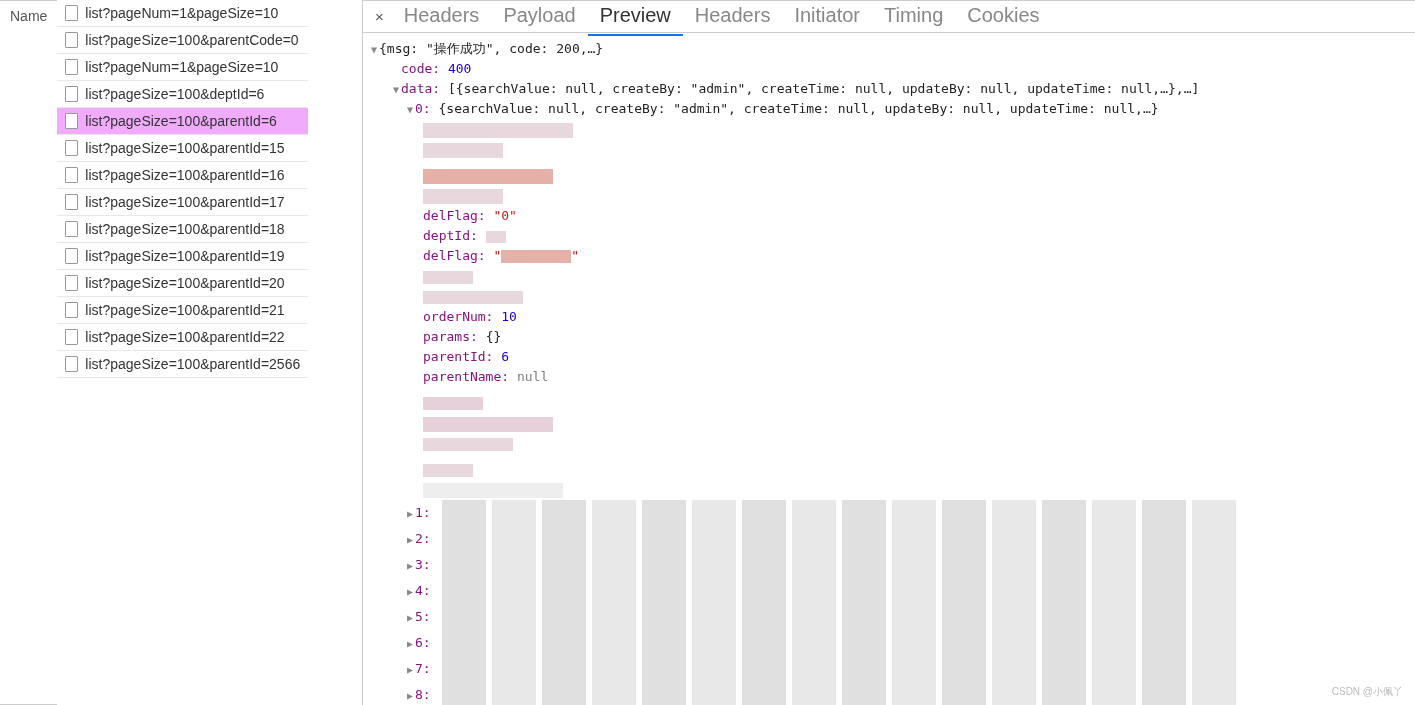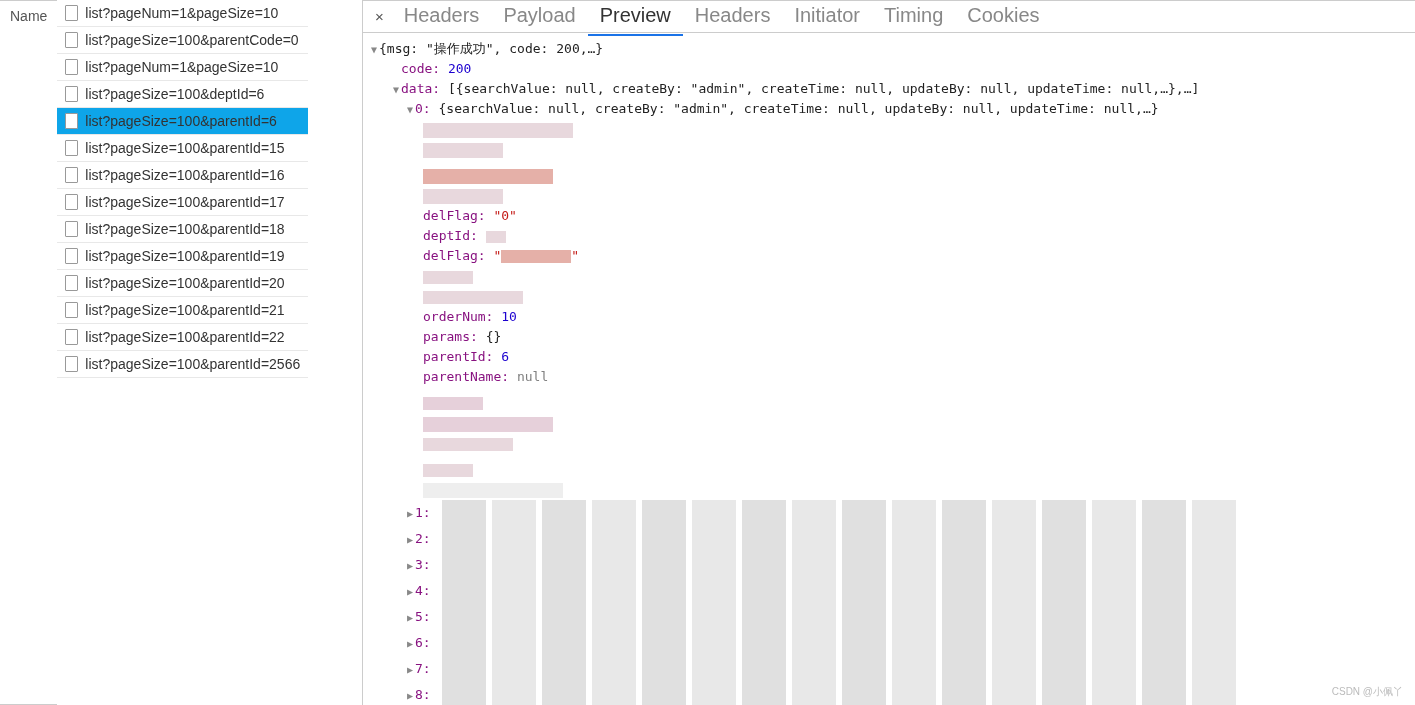--- a/index.html
+++ b/index.html
@@ -32,21 +32,21 @@
     .request-list { overflow: auto; }
     .request-item {
       display: flex;
       align-items: center;
       padding: 5px 8px;
       border-bottom: 1px solid #e8e8e8;
       cursor: pointer;
       font-size: 14px;
       color: #333;
     }
-    .request-item.selected { background: #0ea5e9; }
+    .request-item.selected { background: #f0abfc; }
     .doc-icon {
       width: 13px;
       height: 16px;
       border: 1px solid #999;
       margin-right: 7px;
       flex-shrink: 0;
       position: relative;
       border-radius: 1px;
       background: #fff;
     }
@@ -207,21 +207,21 @@
           <div class="tab active">Preview</div>
           <div class="tab">Headers</div>
           <div class="tab">Initiator</div>
           <div class="tab">Timing</div>
           <div class="tab">Cookies</div>
         </div>
     </div>
 
     <div class="preview-content">
       <div class="line pad0"><span class="tri">▼</span><span>{msg: "操作成功", code: 200,…}</span></div>
-      <div class="line pad1"><span style="display:inline-block;width:10px"></span><span class="key">code:</span> <span class="num">200</span></div>
+      <div class="line pad1"><span style="display:inline-block;width:10px"></span><span class="key">code:</span> <span class="num">400</span></div>
       <div class="line pad1"><span class="tri">▼</span><span class="key">data:</span> <span>[{searchValue: null, createBy: "admin", createTime: null, updateBy: null, updateTime: null,…},…]</span></div>
       <div class="line pad2b"><span class="tri">▼</span><span class="key">0:</span> <span>{searchValue: null, createBy: "admin", createTime: null, updateBy: null, updateTime: null,…}</span></div>
 
       <div class="line pad4"><span class="redact" style="width:150px;height:15px;"></span></div>
       <div class="line pad4"><span class="redact" style="width:80px;height:15px;"></span></div>
       <div style="height:6px"></div>
       <div class="line pad4"><span class="redact dark" style="width:130px;height:15px;"></span></div>
       <div class="line pad4"><span class="redact" style="width:80px;height:15px;"></span></div>
 
       <div class="line pad4"><span class="key">delFlag:</span> <span class="str">"0"</span></div>

